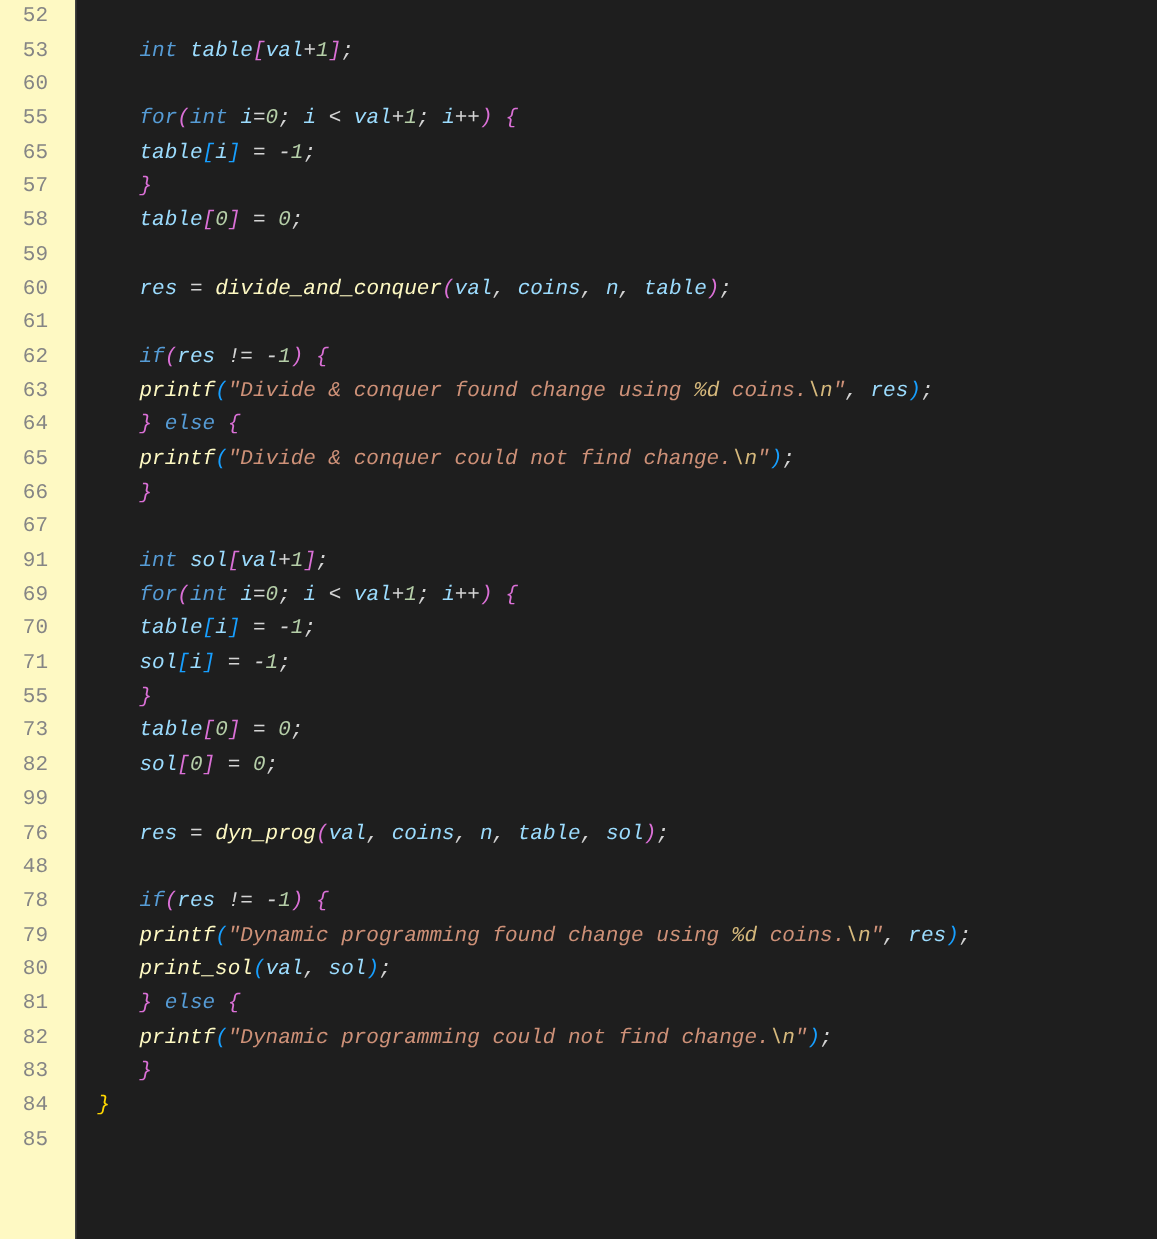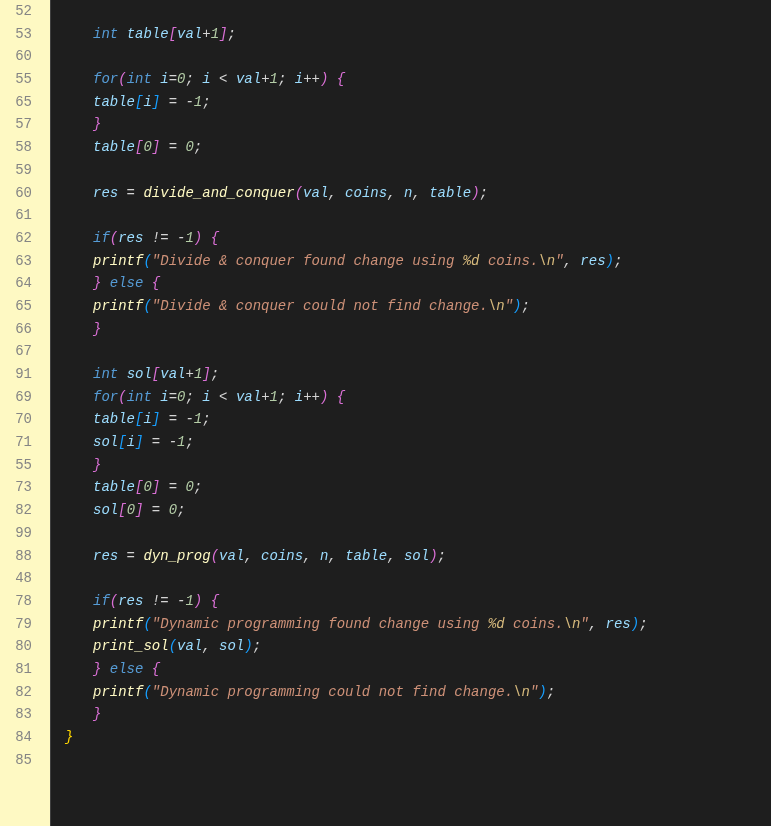--- a/index.html
+++ b/index.html
@@ -68,21 +68,21 @@
       <div class="line-num">66</div>
       <div class="line-num">67</div>
       <div class="line-num">91</div>
       <div class="line-num">69</div>
       <div class="line-num">70</div>
       <div class="line-num">71</div>
       <div class="line-num">55</div>
       <div class="line-num">73</div>
       <div class="line-num">82</div>
       <div class="line-num">99</div>
-      <div class="line-num">88</div>
+      <div class="line-num">76</div>
       <div class="line-num">48</div>
       <div class="line-num">78</div>
       <div class="line-num">79</div>
       <div class="line-num">80</div>
       <div class="line-num">81</div>
       <div class="line-num">82</div>
       <div class="line-num">83</div>
       <div class="line-num">84</div>
       <div class="line-num">85</div>
     </div>

